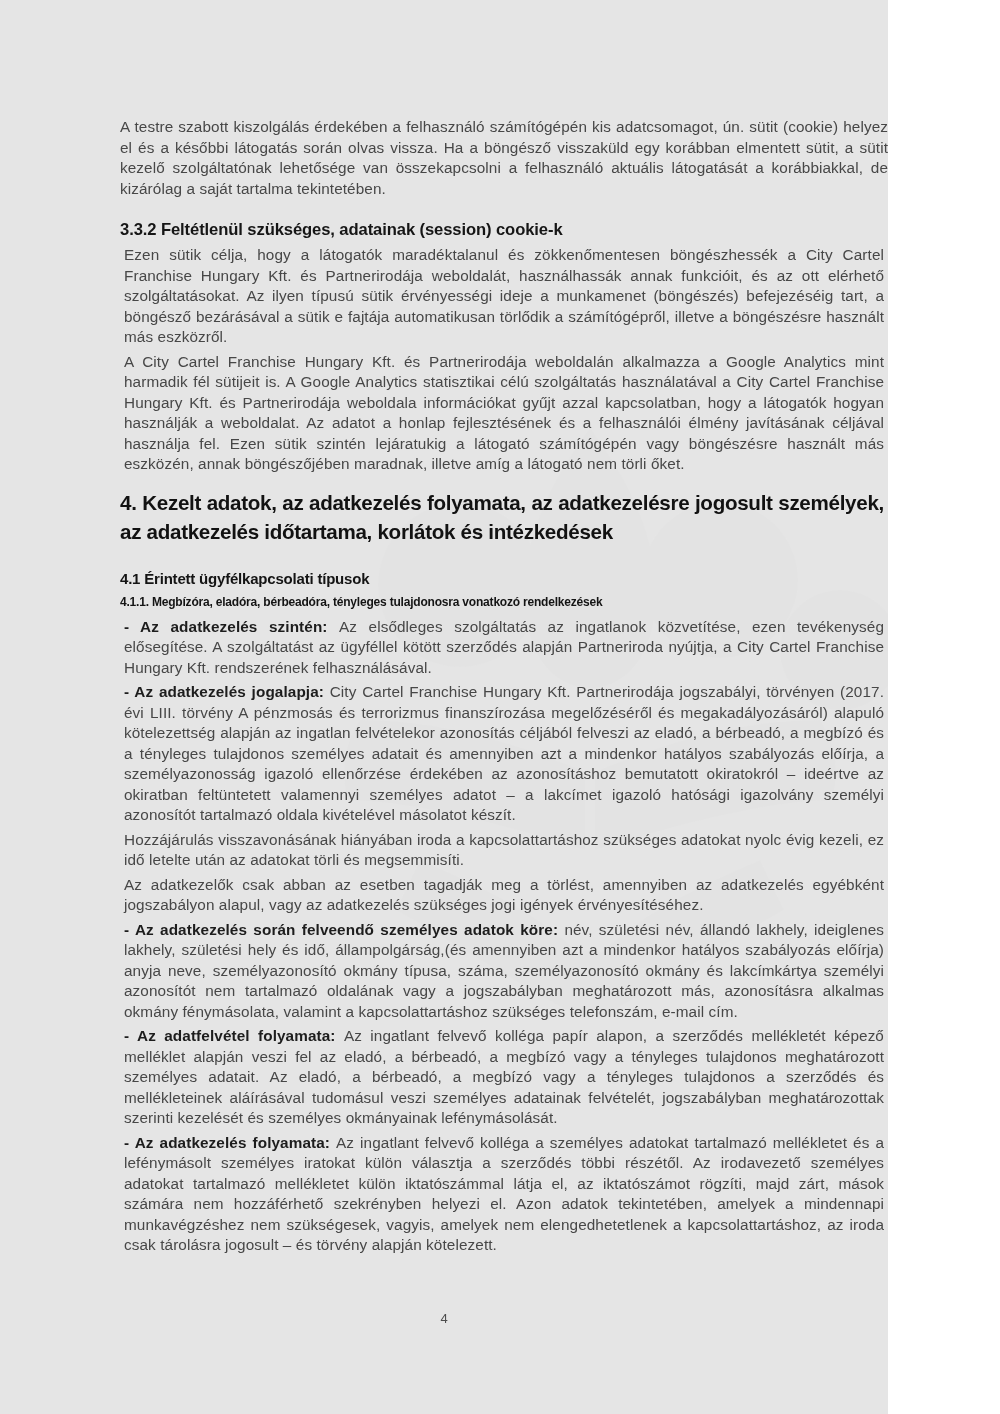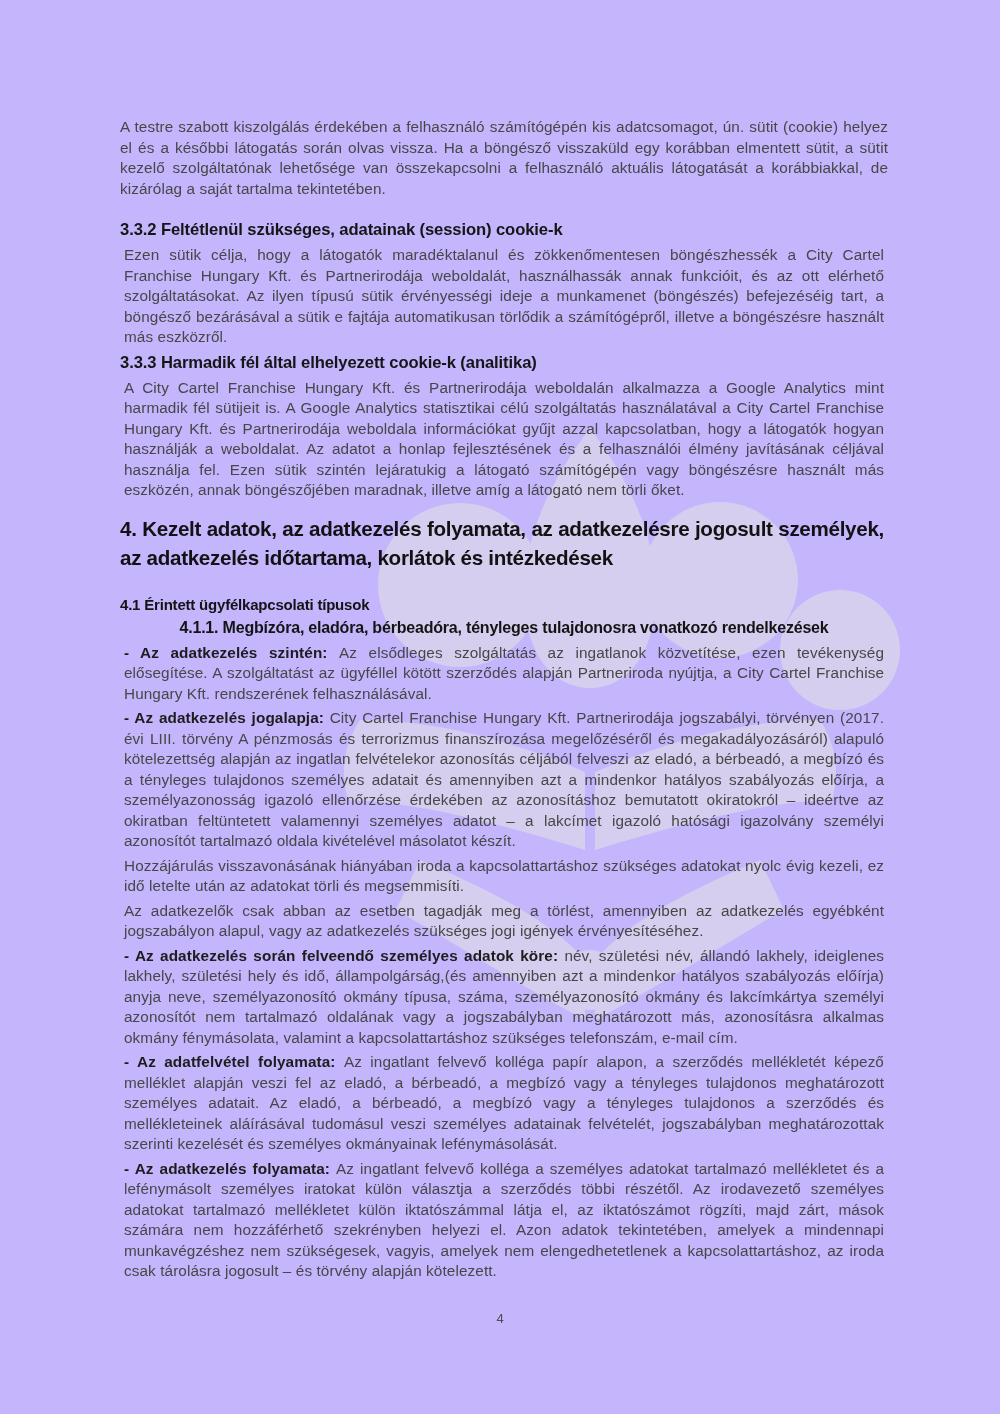--- a/index.html
+++ b/index.html
@@ -1,21 +1,21 @@
 <!DOCTYPE html>
 <html lang="hu"><head>
 <meta charset="utf-8">
 <title>Adatkezelési tájékoztató – 4. oldal</title>
 <style>
   html, body { margin: 0; padding: 0; background: #ffffff; }
   .page {
     position: relative;
-    width: 1000px;
+    width: 888px;
     height: 1414px;
-    background: #c4b5fd;
+    background: #e5e5e5;
     overflow: hidden;
     font-family: "Liberation Sans", sans-serif;
   }
   .watermark {
     position: absolute;
     left: 300px;
     top: 420px;
     width: 620px;
     height: 640px;
     z-index: 0;
@@ -57,26 +57,26 @@
   h2.s41 {
     font-size: 15px;
     line-height: 23px;
     color: #141414;
     margin: 0 0 1px 0;
     font-weight: bold;
     text-align: left;
     letter-spacing: -0.2px;
   }
   h2.s411 {
-    font-size: 16px;
+    font-size: 12px;
     line-height: 22px;
     color: #141414;
     margin: 0 0 2px 0;
     font-weight: bold;
-    text-align: center;
+    text-align: left;
     letter-spacing: -0.2px;
   }
   .para strong { color: #1d1d1d; font-weight: bold; }
   .pagenum {
     position: absolute;
     top: 1311px;
     left: 0;
     width: 100%;
     text-align: center;
     font-size: 13px;
@@ -103,21 +103,20 @@
     </g>
   </svg>
 
   <div class="content">
 
     <p class="body intro">A testre szabott kiszolgálás érdekében a felhasználó számítógépén kis adatcsomagot, ún. sütit (cookie) helyez el és a későbbi látogatás során olvas vissza. Ha a böngésző visszaküld egy korábban elmentett sütit, a sütit kezelő szolgáltatónak lehetősége van összekapcsolni a felhasználó aktuális látogatását a korábbiakkal, de kizárólag a saját tartalma tekintetében.</p>
 
     <h3 class="sub">3.3.2 Feltétlenül szükséges, adatainak (session) cookie-k</h3>
     <p class="body section-body">Ezen sütik célja, hogy a látogatók maradéktalanul és zökkenőmentesen böngészhessék a City Cartel Franchise Hungary Kft. és Partnerirodája weboldalát, használhassák annak funkcióit, és az ott elérhető szolgáltatásokat. Az ilyen típusú sütik érvényességi ideje a munkamenet (böngészés) befejezéséig tart, a böngésző bezárásával a sütik e fajtája automatikusan törlődik a számítógépről, illetve a böngészésre használt más eszközről.</p>
 
-    <h3 class="sub">3.3.3 Harmadik fél által elhelyezett cookie-k (analitika)</h3>
     <p class="body section-body">A City Cartel Franchise Hungary Kft. és Partnerirodája weboldalán alkalmazza a Google Analytics mint harmadik fél sütijeit is. A Google Analytics statisztikai célú szolgáltatás használatával a City Cartel Franchise Hungary Kft. és Partnerirodája weboldala információkat gyűjt azzal kapcsolatban, hogy a látogatók hogyan használják a weboldalat. Az adatot a honlap fejlesztésének és a felhasználói élmény javításának céljával használja fel. Ezen sütik szintén lejáratukig a látogató számítógépén vagy böngészésre használt más eszközén, annak böngészőjében maradnak, illetve amíg a látogató nem törli őket.</p>
 
     <h1 class="chapter">4. Kezelt adatok, az adatkezelés folyamata, az adatkezelésre jogosult személyek, az adatkezelés időtartama, korlátok és intézkedések</h1>
 
     <h2 class="s41">4.1 Érintett ügyfélkapcsolati típusok</h2>
     <h2 class="s411">4.1.1.  Megbízóra, eladóra, bérbeadóra, tényleges tulajdonosra vonatkozó rendelkezések</h2>
 
     <div id="paras">
   <p class="body para"><strong class="plabel">- Az adatkezelés szintén: </strong><span class="ptext">Az elsődleges szolgáltatás az ingatlanok közvetítése, ezen tevékenység elősegítése. A szolgáltatást az ügyféllel kötött szerződés alapján Partneriroda nyújtja, a City Cartel Franchise Hungary Kft. rendszerének felhasználásával.</span></p>
 

